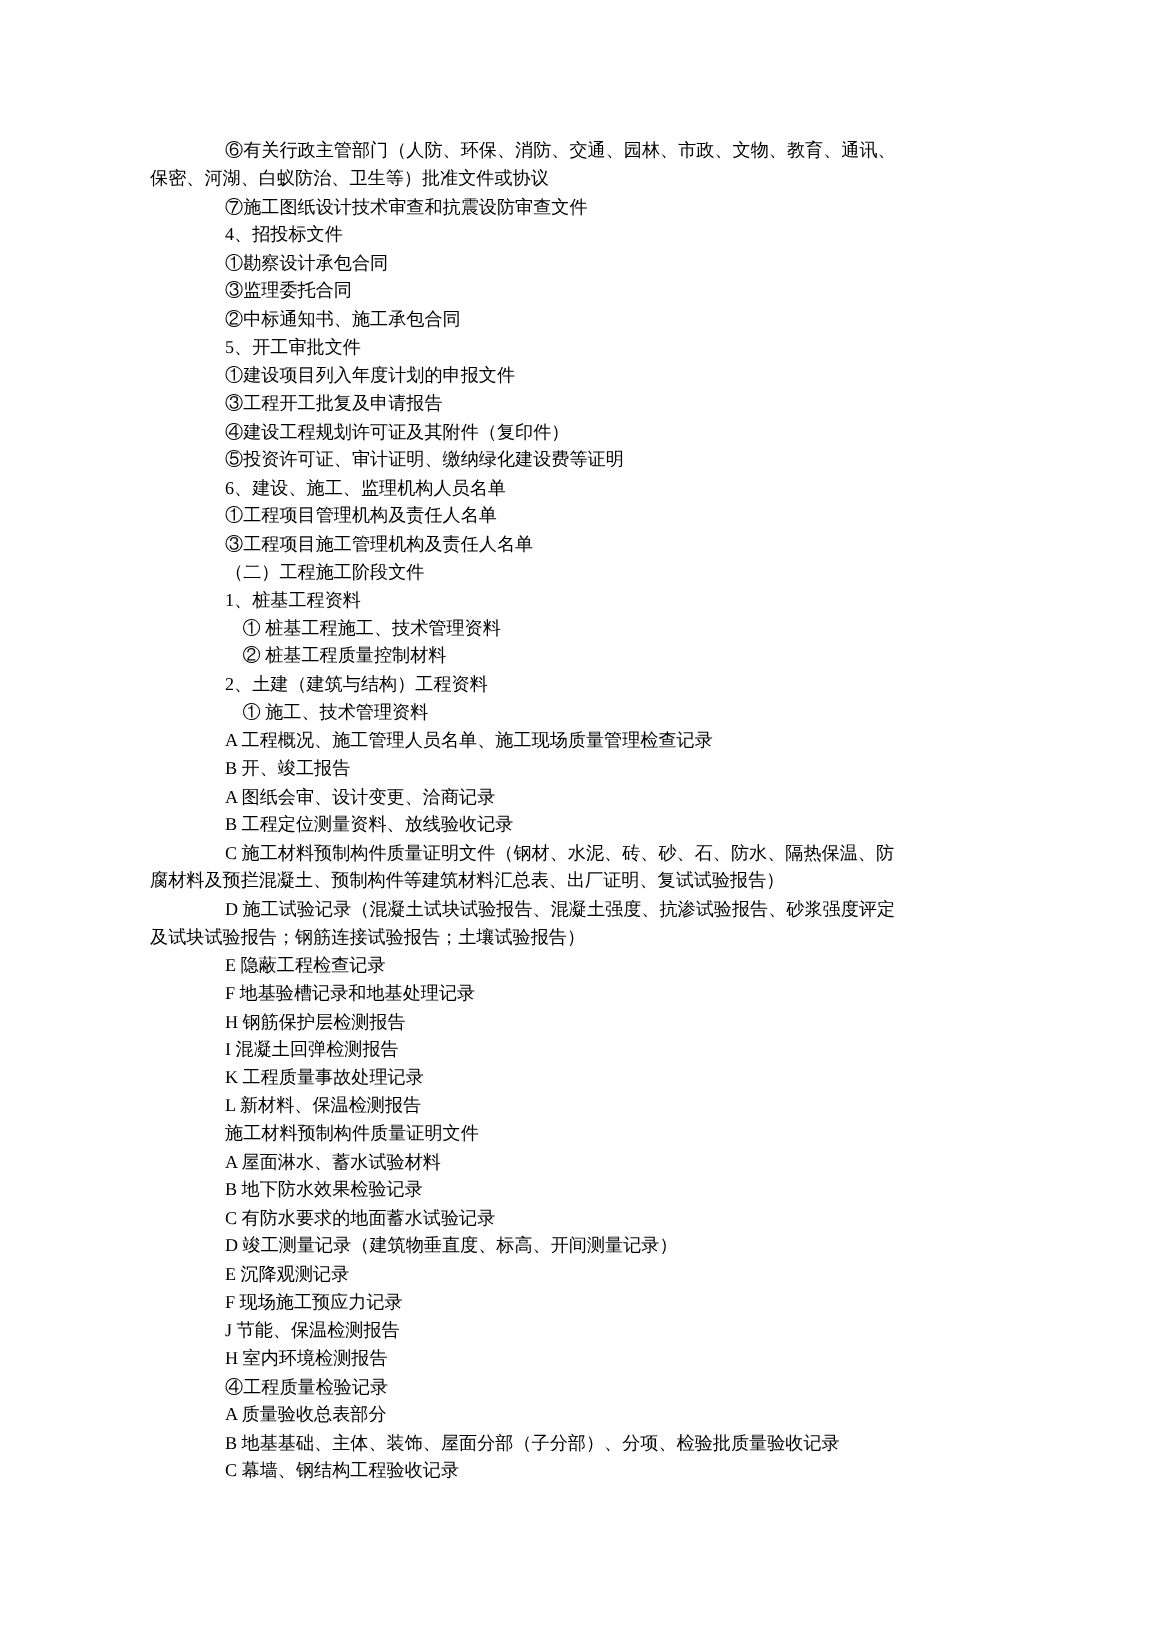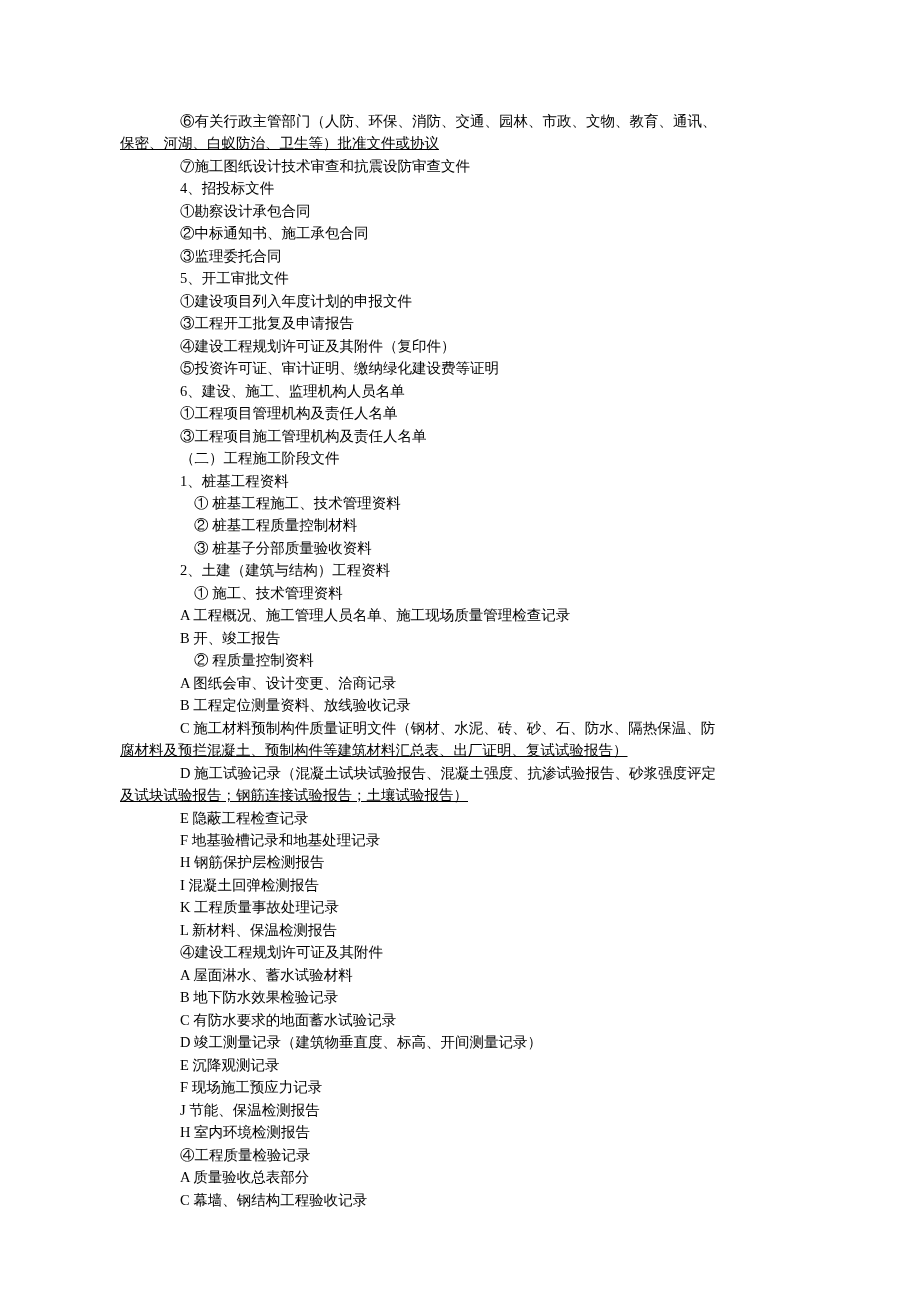--- a/index.html
+++ b/index.html
@@ -8,69 +8,68 @@
       line-height: 1.55;
       margin: 0;
       padding: 110px 120px 60px 120px;
       color: #000;
       background: #fff;
       width: 920px;
       box-sizing: border-box;
     }
     .indent-1 { padding-left: 60px; }
     .indent-2 { padding-left: 74px; }
-    .no-indent { padding-left: 0; text-decoration: underline; }
+    .no-indent { padding-left: 0; }
     p { margin: 0; }
   </style>
 </head>
 <body>
 
 <div id="content">
     <p class="indent-1">⑥有关行政主管部门（人防、环保、消防、交通、园林、市政、文物、教育、通讯、</p>
     <p class="no-indent">保密、河湖、白蚁防治、卫生等）批准文件或协议</p>
     <p class="indent-1">⑦施工图纸设计技术审查和抗震设防审查文件</p>
     <p class="indent-1">4、招投标文件</p>
     <p class="indent-1">①勘察设计承包合同</p>
+    <p class="indent-1">③监理委托合同</p>
     <p class="indent-1">②中标通知书、施工承包合同</p>
-    <p class="indent-1">③监理委托合同</p>
     <p class="indent-1">5、开工审批文件</p>
     <p class="indent-1">①建设项目列入年度计划的申报文件</p>
     <p class="indent-1">③工程开工批复及申请报告</p>
     <p class="indent-1">④建设工程规划许可证及其附件（复印件）</p>
     <p class="indent-1">⑤投资许可证、审计证明、缴纳绿化建设费等证明</p>
     <p class="indent-1">6、建设、施工、监理机构人员名单</p>
     <p class="indent-1">①工程项目管理机构及责任人名单</p>
     <p class="indent-1">③工程项目施工管理机构及责任人名单</p>
     <p class="indent-1">（二）工程施工阶段文件</p>
     <p class="indent-1">1、桩基工程资料</p>
     <p class="indent-2">① 桩基工程施工、技术管理资料</p>
     <p class="indent-2">② 桩基工程质量控制材料</p>
-    <p class="indent-2">③ 桩基子分部质量验收资料</p>
     <p class="indent-1">2、土建（建筑与结构）工程资料</p>
     <p class="indent-2">① 施工、技术管理资料</p>
     <p class="indent-1">A 工程概况、施工管理人员名单、施工现场质量管理检查记录</p>
     <p class="indent-1">B 开、竣工报告</p>
-    <p class="indent-2">② 程质量控制资料</p>
     <p class="indent-1">A 图纸会审、设计变更、洽商记录</p>
     <p class="indent-1">B 工程定位测量资料、放线验收记录</p>
     <p class="indent-1">C 施工材料预制构件质量证明文件（钢材、水泥、砖、砂、石、防水、隔热保温、防</p>
     <p class="no-indent">腐材料及预拦混凝土、预制构件等建筑材料汇总表、出厂证明、复试试验报告）</p>
     <p class="indent-1">D 施工试验记录（混凝土试块试验报告、混凝土强度、抗渗试验报告、砂浆强度评定</p>
     <p class="no-indent">及试块试验报告；钢筋连接试验报告；土壤试验报告）</p>
     <p class="indent-1">E 隐蔽工程检查记录</p>
     <p class="indent-1">F 地基验槽记录和地基处理记录</p>
     <p class="indent-1">H 钢筋保护层检测报告</p>
     <p class="indent-1">I 混凝土回弹检测报告</p>
     <p class="indent-1">K 工程质量事故处理记录</p>
     <p class="indent-1">L 新材料、保温检测报告</p>
-    <p class="indent-1">④建设工程规划许可证及其附件</p>
+    <p class="indent-1">施工材料预制构件质量证明文件</p>
     <p class="indent-1">A 屋面淋水、蓄水试验材料</p>
     <p class="indent-1">B 地下防水效果检验记录</p>
     <p class="indent-1">C 有防水要求的地面蓄水试验记录</p>
     <p class="indent-1">D 竣工测量记录（建筑物垂直度、标高、开间测量记录）</p>
     <p class="indent-1">E 沉降观测记录</p>
     <p class="indent-1">F 现场施工预应力记录</p>
     <p class="indent-1">J 节能、保温检测报告</p>
     <p class="indent-1">H 室内环境检测报告</p>
     <p class="indent-1">④工程质量检验记录</p>
     <p class="indent-1">A 质量验收总表部分</p>
+    <p class="indent-1">B 地基基础、主体、装饰、屋面分部（子分部）、分项、检验批质量验收记录</p>
     <p class="indent-1">C 幕墙、钢结构工程验收记录</p>
   </div>
 
 </body></html>

